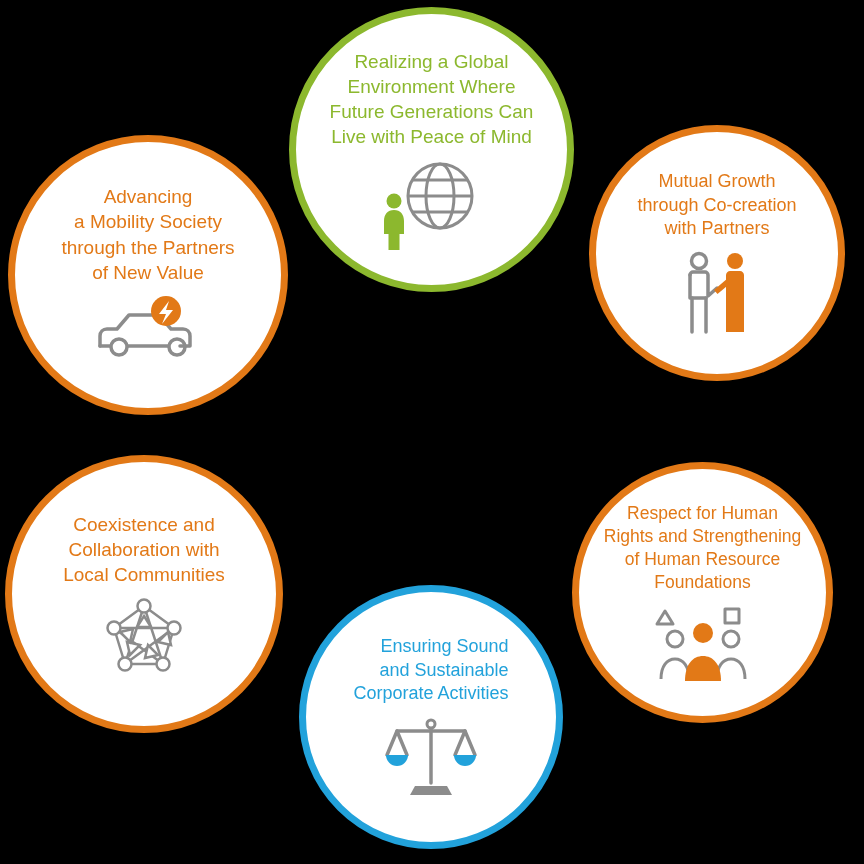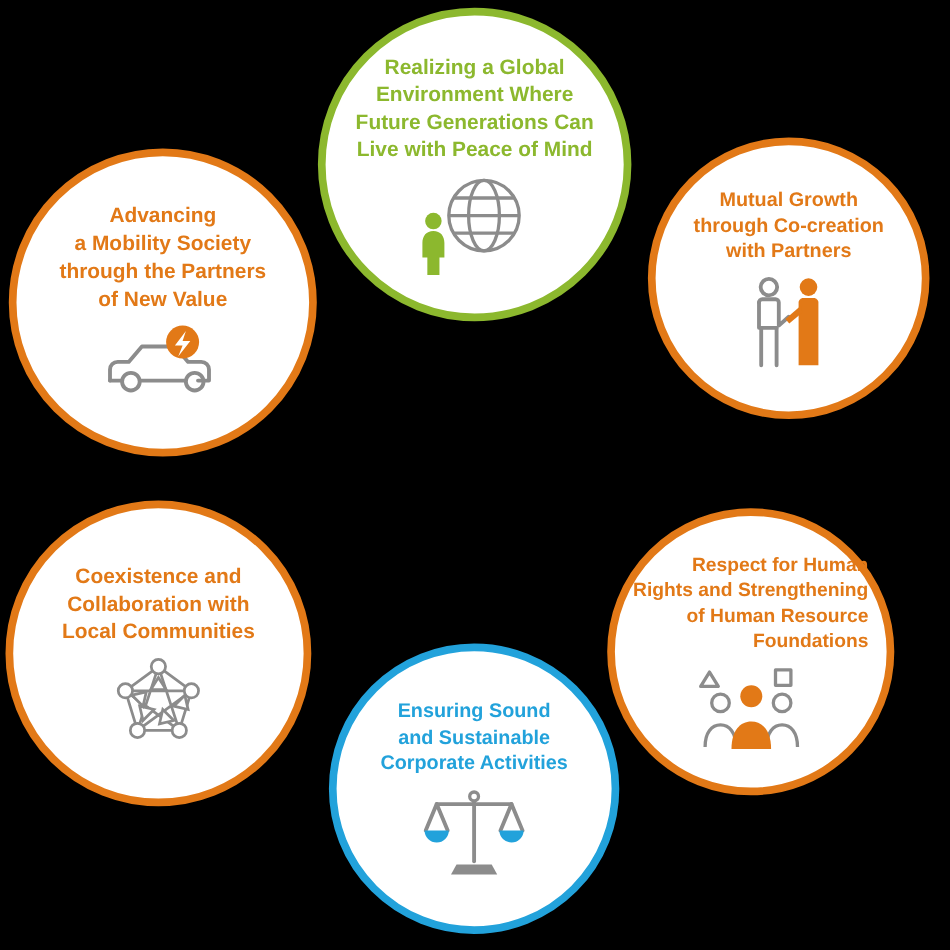--- a/index.html
+++ b/index.html
@@ -19,37 +19,37 @@
     border-radius: 50%;
     background: #fff;
     display: flex;
     flex-direction: column;
     align-items: center;
     justify-content: center;
     text-align: center;
     gap: 9px;
   }
   .circle .label {
-    font-weight: bold;
+    font-weight: normal;
     white-space: pre-line;
     line-height: 1.32;
     padding: 0 14px;
   }
   .circle .icon { display: flex; align-items: center; justify-content: center; }
 
   .green  { border: 7px solid #8CB82E; color: #8CB82E; }
   .orange { border: 7px solid #E27917; color: #E27917; }
   .blue   { border: 7px solid #22A2DB; color: #22A2DB; }
 
   #c-global-environment { left: 289px; top: 7px;   width: 285px; height: 285px; font-size: 19px; }
   #c-mobility-society   { left: 8px;   top: 135px; width: 280px; height: 280px; font-size: 19px; }
   #c-mutual-growth      { left: 589px; top: 125px; width: 256px; height: 256px; font-size: 18px; }
   #c-local-communities  { left: 5px;   top: 455px; width: 278px; height: 278px; font-size: 19px; }
-  #c-sound-corporate    { left: 299px; top: 585px; width: 264px; height: 264px; font-size: 18px; }
-  #c-human-rights       { left: 552px; top: 462px; width: 261px; height: 261px; font-size: 17.5px; text-align: right; }
+  #c-sound-corporate    { left: 299px; top: 585px; width: 264px; height: 264px; font-size: 18px; text-align: right; }
+  #c-human-rights       { left: 572px; top: 462px; width: 261px; height: 261px; font-size: 17.5px; }
 </style>
 </head>
 <body>
 
 <div class="canvas">
 
   <div class="circle green" id="c-global-environment">
     <div class="label">Realizing a Global
 Environment Where
 Future Generations Can

